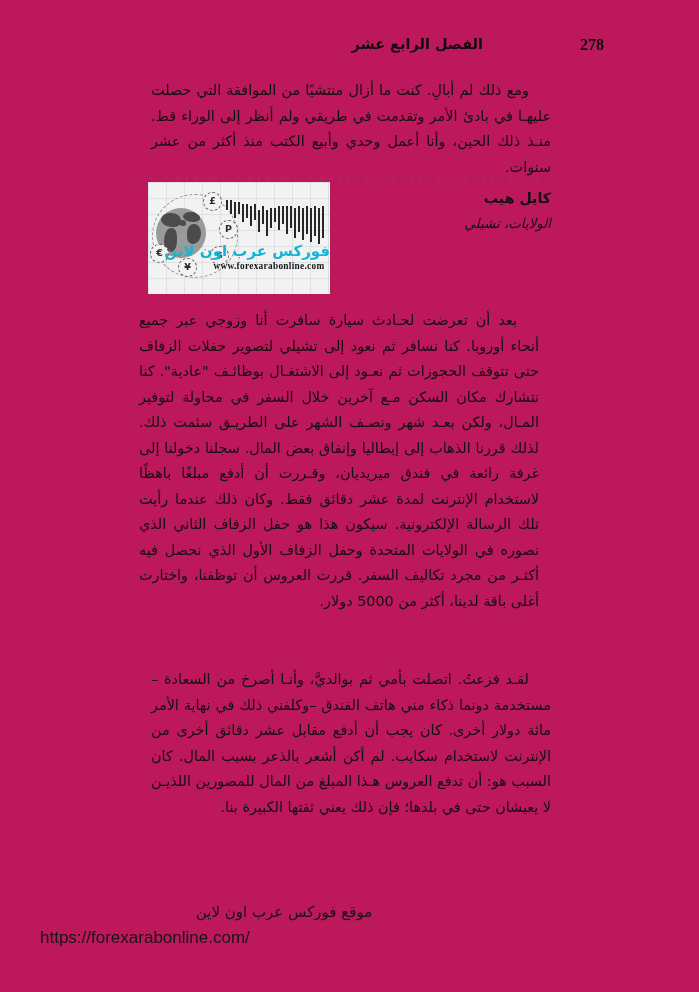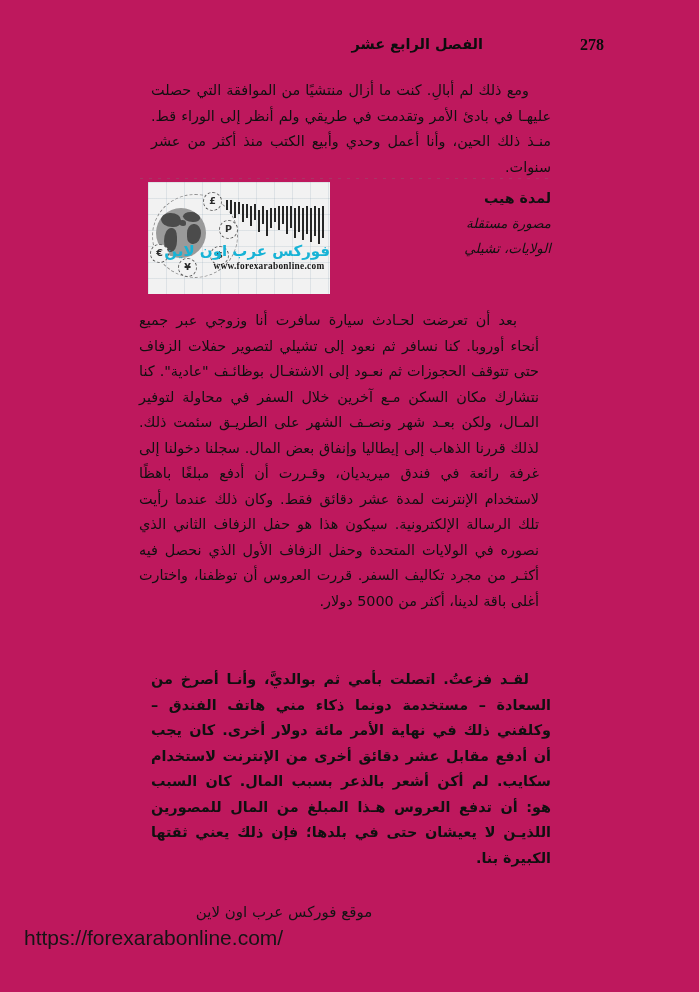--- a/index.html
+++ b/index.html
@@ -81,21 +81,20 @@
   
   #para-two {
     top: 308px;
     right: 160px;
     width: 400px;
   }
   #para-three {
     top: 667px;
     right: 148px;
     width: 400px;
-    font-weight: bold;
   }
 
   
   .caption-block {
     position: absolute;
     top: 186px;
     right: 148px;
     width: 122px;
     direction: rtl;
     text-align: right;
@@ -239,25 +238,26 @@
     font-size: 15px;
     color: #141414;
     line-height: 24px;
     padding-right: 10px;
     text-align: center;
     width: 300px;
   }
   .footer-url {
     direction: ltr;
     text-align: left;
-    font-size: 21px;
+    font-size: 17px;
     color: #111;
     font-family: "Liberation Sans", sans-serif;
     line-height: 26px;
     margin-top: 1px;
+    margin-left: 16px;
   }
 
   
   .scan-line {
     position: absolute;
     left: 140px;
     top: 178px;
     width: 408px;
     height: 1px;
     background: repeating-linear-gradient(to right,
@@ -327,22 +327,21 @@
         <span style="left: 96px; bottom: 6px; height: 32px;"></span>
       </div>
 
     <div class="logo-text">
       <div class="logo-ar">فوركس عرب اون لاين</div>
       <div class="logo-url">www.forexarabonline.com</div>
     </div>
   </div>
 
   <div class="caption-block">
-    <div class="caption-name">لمدة هيب</div>
-    <div class="caption-role">مصورة مستقلة</div>
+    <div class="caption-name">كايل هيب</div>
     <div class="caption-place">الولايات، تشيلي</div>
   </div>
 
   <div class="body-col" id="para-two">
     <p class="p-indent">بعد أن تعرضت لحـادث سيارة سافرت أنا وزوجي عبر جميع أنحاء أوروبا. كنا نسافر ثم نعود إلى تشيلي لتصوير حفلات الزفاف حتى تتوقف الحجوزات ثم نعـود إلى الاشتغـال بوظائـف "عادية". كنا نتشارك مكان السكن مـع آخرين خلال السفر في محاولة لتوفير المـال، ولكن بعـد شهر ونصـف الشهر على الطريـق سئمت ذلك. لذلك قررنا الذهاب إلى إيطاليا وإنفاق بعض المال. سجلنا دخولنا إلى غرفة رائعة في فندق ميريديان، وقـررت أن أدفع مبلغًا باهظًا لاستخدام الإنترنت لمدة عشر دقائق فقط. وكان ذلك عندما رأيت تلك الرسالة الإلكترونية. سيكون هذا هو حفل الزفاف الثاني الذي نصوره في الولايات المتحدة وحفل الزفاف الأول الذي نحصل فيه أكثـر من مجرد تكاليف السفر. قررت العروس أن توظفنا، واختارت أغلى باقة لدينا، أكثر من 5000 دولار.</p>
   </div>
 
   <div class="body-col" id="para-three">
     <p class="p-indent">لقـد فزعتُ. اتصلت بأمي ثم بوالديَّ، وأنـا أصرخ من السعادة – مستخدمة دونما ذكاء مني هاتف الفندق –وكلفني ذلك في نهاية الأمر مائة دولار أخرى. كان يجب أن أدفع مقابل عشر دقائق أخرى من الإنترنت لاستخدام سكايب. لم أكن أشعر بالذعر بسبب المال. كان السبب هو: أن تدفع العروس هـذا المبلغ من المال للمصورين اللذيـن لا يعيشان حتى في بلدها؛ فإن ذلك يعني ثقتها الكبيرة بنا.</p>
   </div>

